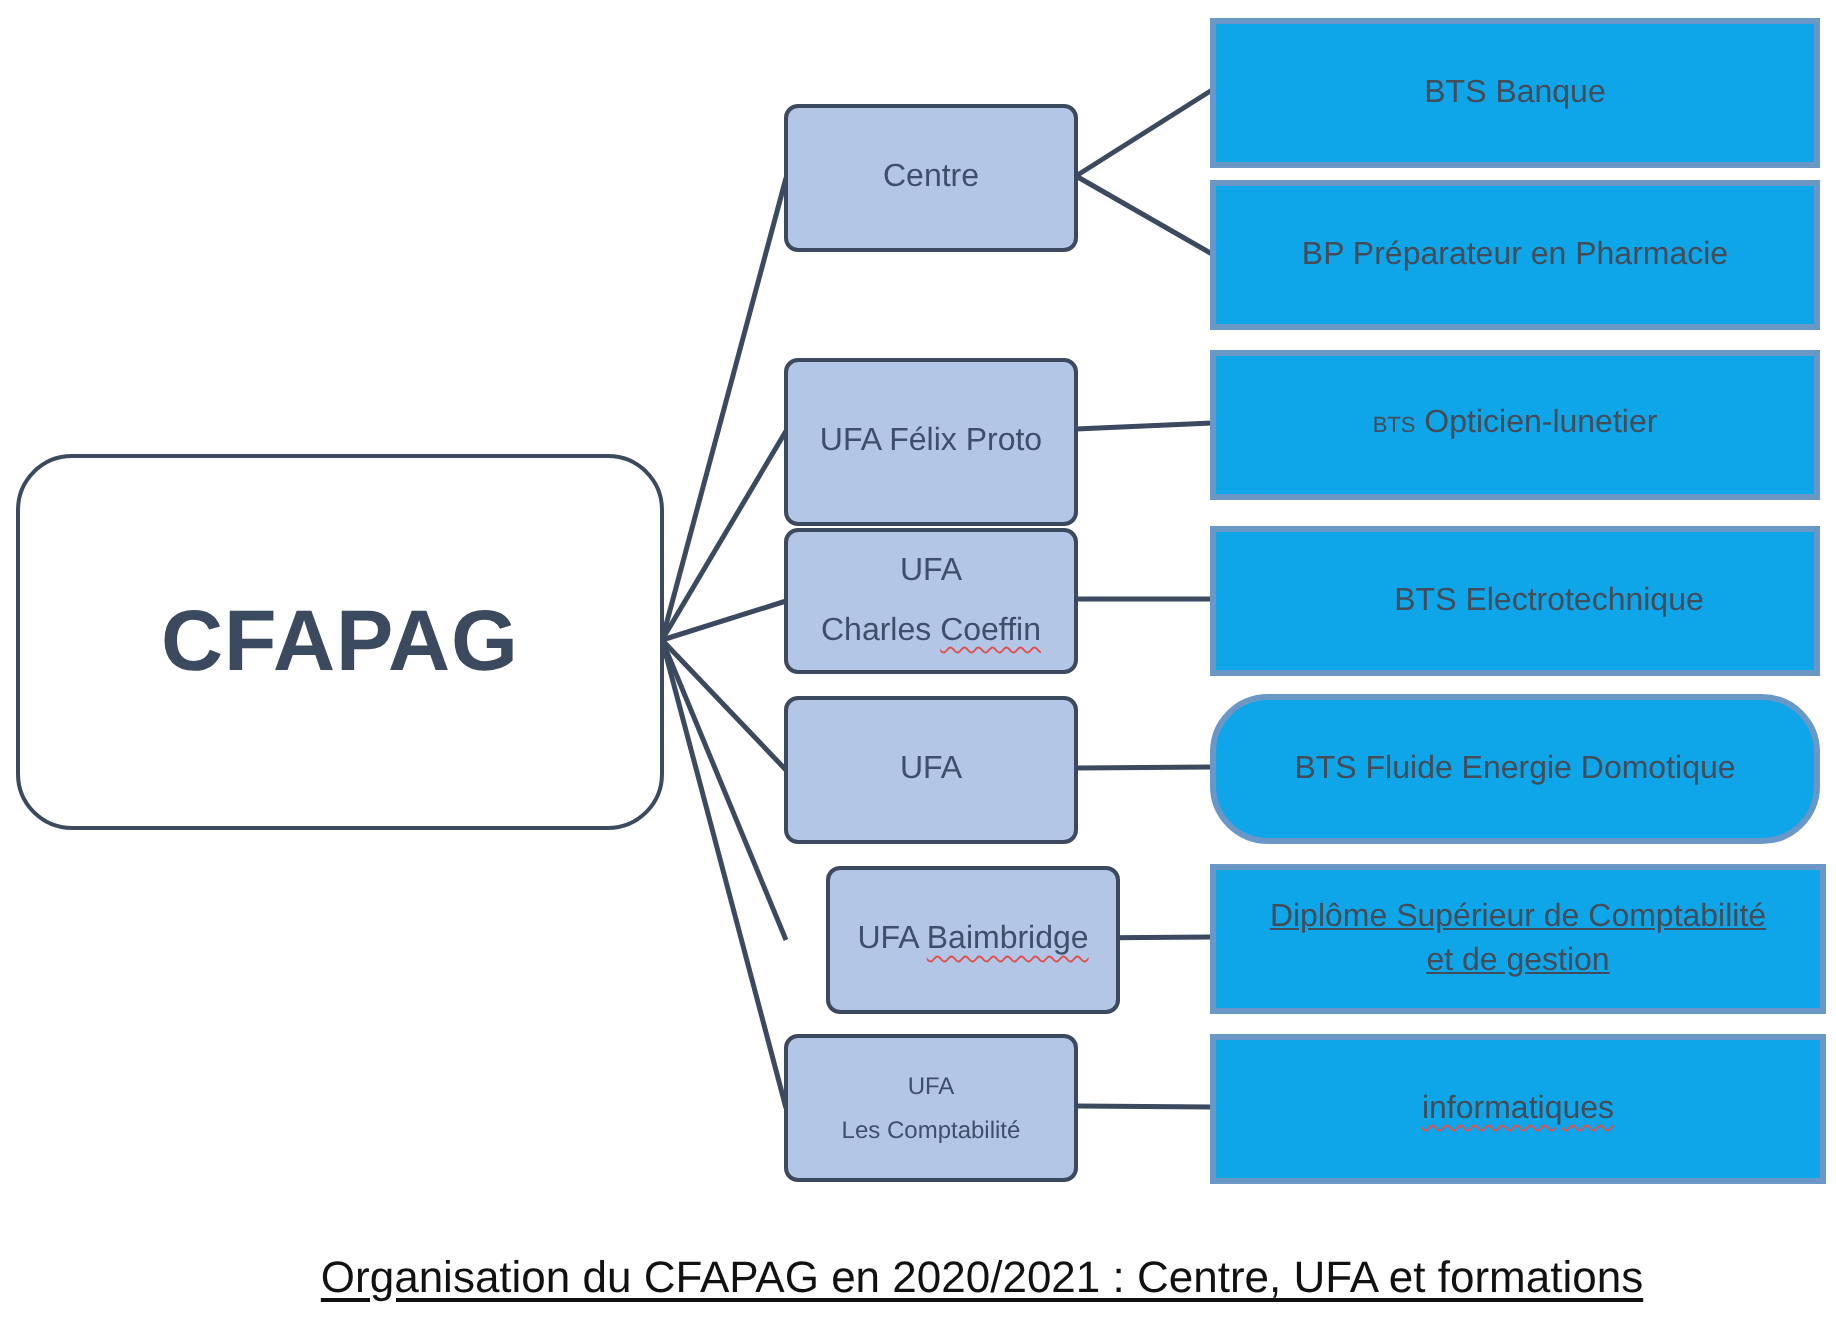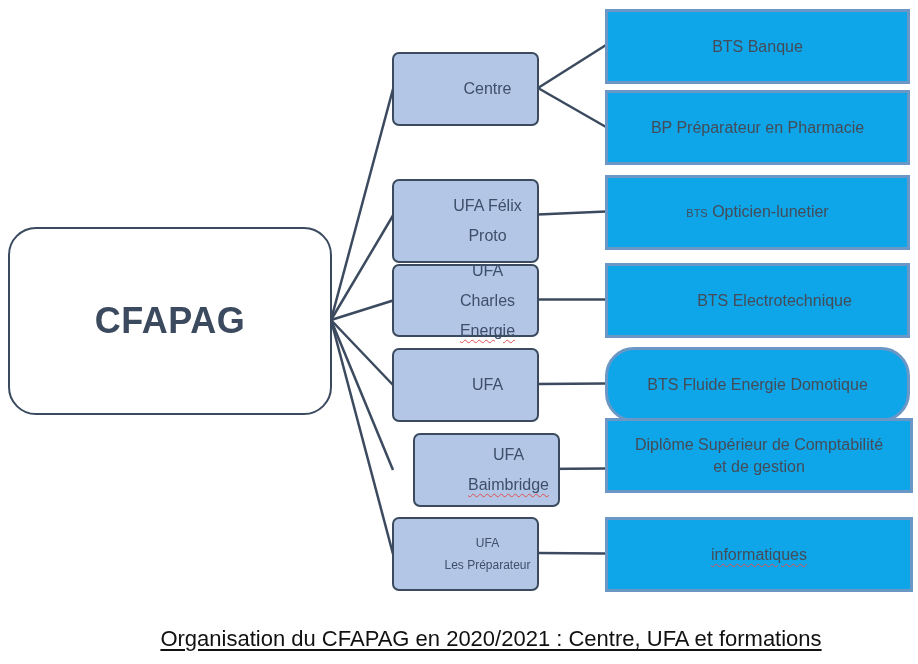--- a/index.html
+++ b/index.html
@@ -4,27 +4,27 @@
   <style>
     html, body { margin: 0; padding: 0; background: #ffffff; }
     body { width: 918px; height: 664px; position: relative; overflow: hidden;
            font-family: "Liberation Sans", sans-serif; color: #404a5a; }
     #wires { position: absolute; left: 0; top: 0; width: 918px; height: 664px; }
     .root {
       position: absolute; left: 8px; top: 227px; width: 324px; height: 188px;
       border: 2.5px solid #3b4a5e; border-radius: 28px; background: #fff;
       box-sizing: border-box; display: flex; align-items: center; justify-content: center;
     }
-    .root span { font-size: 36px; font-weight: bold; color: #3b4a5e; letter-spacing: 0.5px; }
+    .root span { font-size: 43px; font-weight: bold; color: #3b4a5e; letter-spacing: 0.5px; }
     .unit {
       position: absolute; left: 392px; width: 147px;
       background: #b3c6e5; border: 2.5px solid #3b4a5e; border-radius: 7px;
       box-sizing: border-box; display: flex; flex-direction: column;
       align-items: center; justify-content: center; text-align: center;
-      color: #3d4f6a; font-size: 16px; line-height: 30px; padding-left: 44px;
+      color: #3d4f6a; font-size: 16px; line-height: 30px;
     }
     .unit.small { font-size: 12px; line-height: 22px; }
     .form {
       position: absolute; left: 605px; width: 305px;
       border: 3px solid #6b97c6; background: #0ea5e9; box-sizing: border-box;
       display: flex; flex-direction: column; align-items: center; justify-content: center;
       text-align: center; color: #444c58; font-size: 16px; line-height: 22px; padding: 0 6px;
     }
     .form .sm { font-size: 11px; }
     .spell { text-decoration: underline wavy #e05050; text-decoration-thickness: 1px; text-underline-offset: 3px; }
@@ -57,49 +57,49 @@
 </div>
 
 <div class="unit" id="u-centre" style="top:52px;height:74px;">
   <span>Centre</span>
 </div>
 <div class="unit" id="u-felix-proto" style="top:179px;height:84px;">
   <span>UFA Félix Proto</span>
 </div>
 <div class="unit" id="u-charles-coeffin" style="top:264px;height:73px;">
   <span>UFA</span>
-  <span>Charles <span class="spell" id="cc-w">Energie</span></span>
+  <span>Charles <span class="spell" id="cc-w">Coeffin</span></span>
 </div>
 <div class="unit" id="u-gerty-archimede" style="top:348px;height:74px;">
   <span>UFA</span>
 </div>
 <div class="unit" id="u-baimbridge" style="top:433px;height:74px;margin-left:21px;">
   <span>UFA <span class="spell" id="bb-w">Baimbridge</span></span>
 </div>
 <div class="unit small" id="u-perseverants" style="top:517px;height:74px;">
   <span>UFA</span>
-  <span>Les Préparateur</span>
+  <span>Les Comptabilité</span>
 </div>
 
 <div class="form" id="f-bts-banque" style="top:9px;height:75px;">
   <span>BTS Banque</span>
 </div>
 <div class="form" id="f-bp-pharmacie" style="top:90px;height:75px;">
   <span>BP Préparateur en Pharmacie</span>
 </div>
 <div class="form" id="f-bts-opticien" style="top:175px;height:75px;">
   <span><span class="sm">BTS</span> <span>Opticien-lunetier</span></span>
 </div>
 <div class="form" id="f-bts-electrotechnique" style="top:263px;height:75px;padding-left:40px;">
   <span>BTS Electrotechnique</span>
 </div>
 <div class="form" id="f-bts-fed" style="top:347px;height:75px;border-radius:29px;">
   <span>BTS Fluide Energie Domotique</span>
 </div>
-<div class="form" id="f-dscg" style="top:418px;height:75px;width:308px;">
+<div class="form" id="f-dscg" style="top:432px;height:75px;width:308px;text-decoration:underline;">
   <span>Diplôme Supérieur de Comptabilité</span>
   <span>et de gestion</span>
 </div>
 <div class="form" id="f-bts-sio" style="top:517px;height:75px;width:308px;">
   <span><span class="spell">informatiques</span></span>
 </div>
 
 <div class="caption">Organisation du CFAPAG en 2020/2021 : Centre, UFA et formations</div>
 
 </body></html>

